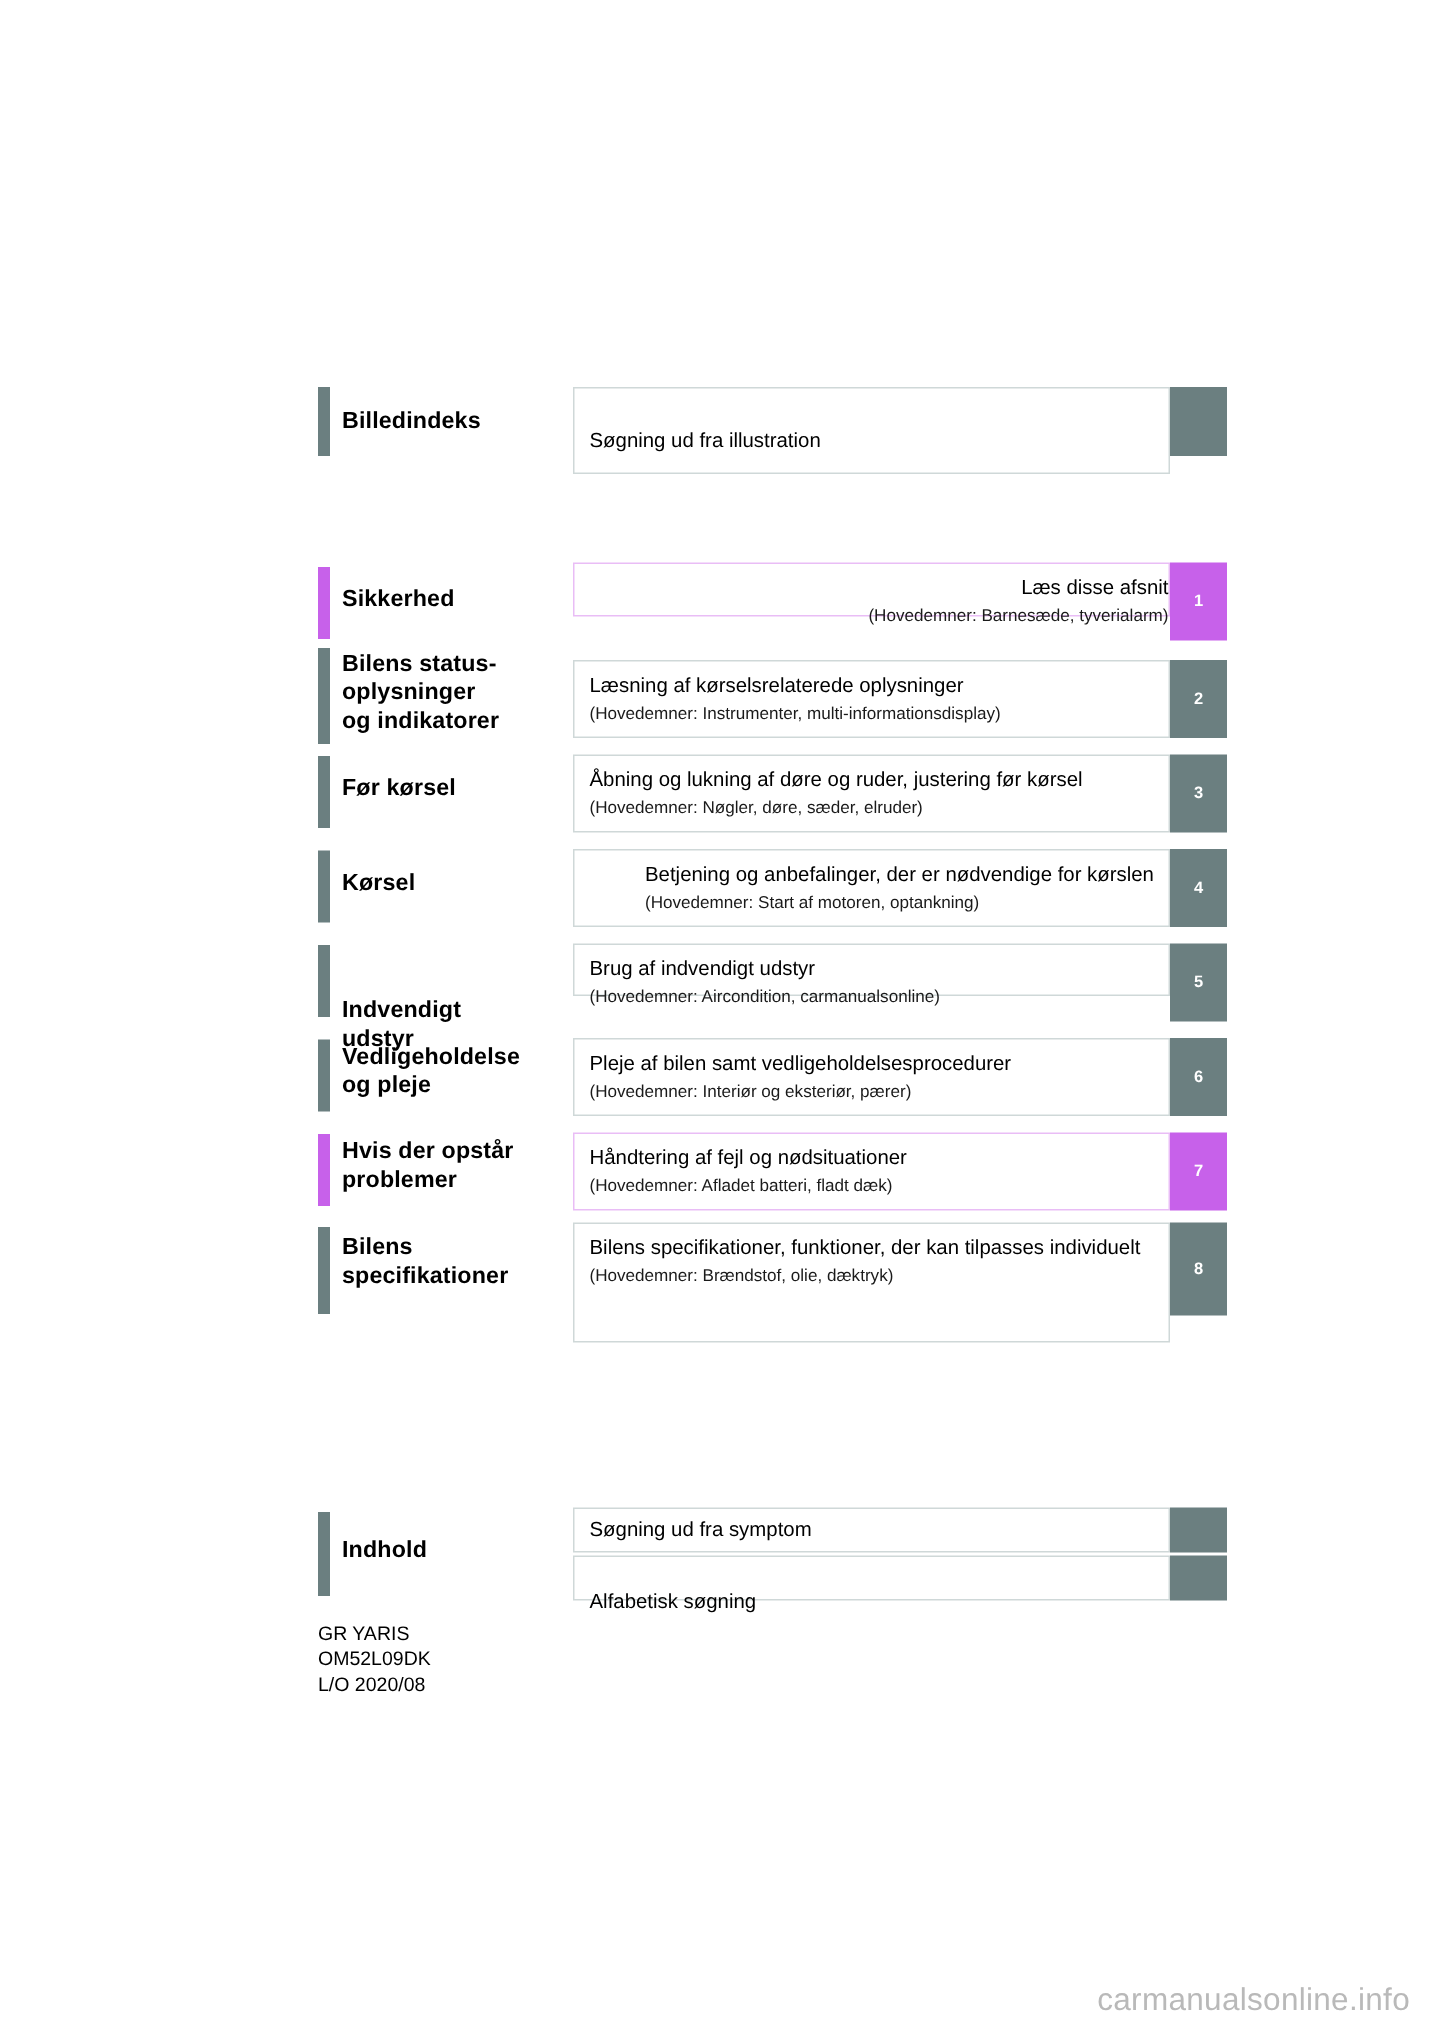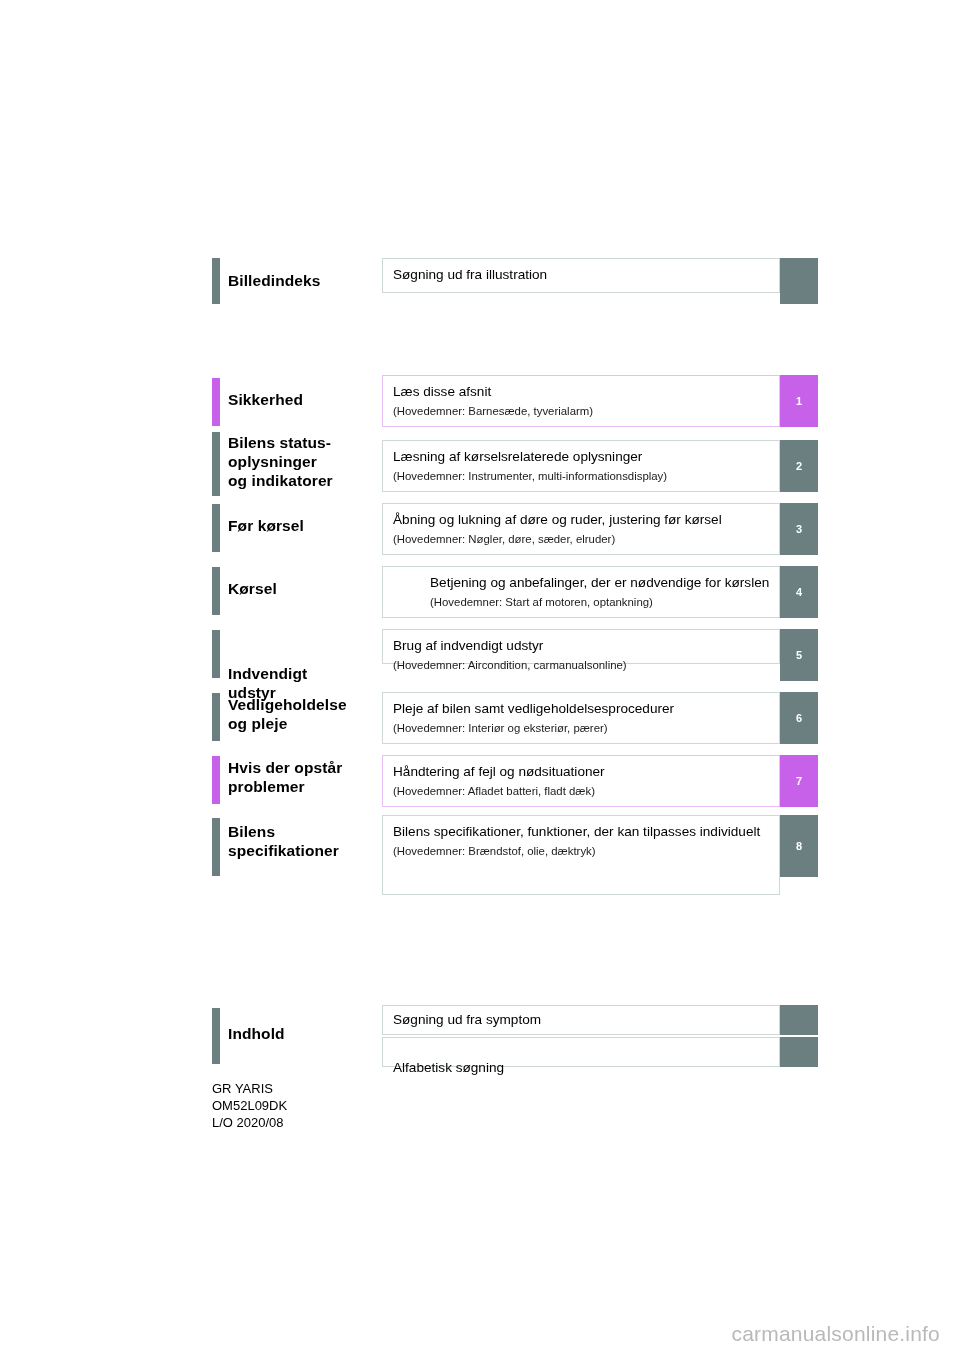--- a/index.html
+++ b/index.html
@@ -111,30 +111,30 @@
     color: #b9b9b9;
     letter-spacing: 0.2px;
   }
 </style>
 </head>
 <body>
 
 <div class="section" id="top-section">
   <div class="accent" style="top:258px;height:46px;"></div>
   <div class="cat-title" style="top:271px;">Billedindeks</div>
-  <div class="content-box" style="top:258px;height:35px;padding-top:7px;">
+  <div class="content-box" style="top:258px;height:58px;padding-top:26px;">
     <p class="c-main">Søgning ud fra illustration</p>
   </div>
   <div class="plain-tab" style="top:258px;height:46px;"></div>
 </div>
 
 <div class="section">
   <div class="accent magenta" style="top:378px;height:48px;"></div>
   <div class="cat-title" style="top:390px;white-space:pre-line;">Sikkerhed</div>
-  <div class="content-box magenta-border" style="top:375px;height:52px;">
+  <div class="content-box magenta-border" style="top:375px;height:36px;text-align:right;">
     <p class="c-main">Læs disse afsnit</p>
     <p class="c-sub">(Hovedemner: Barnesæde, tyverialarm)</p>
   </div>
   <div class="num-tab magenta" style="top:375px;height:52px;">
     <span>1</span>
   </div>
 </div>
 
 <div class="section">
   <div class="accent" style="top:432px;height:64px;"></div>

